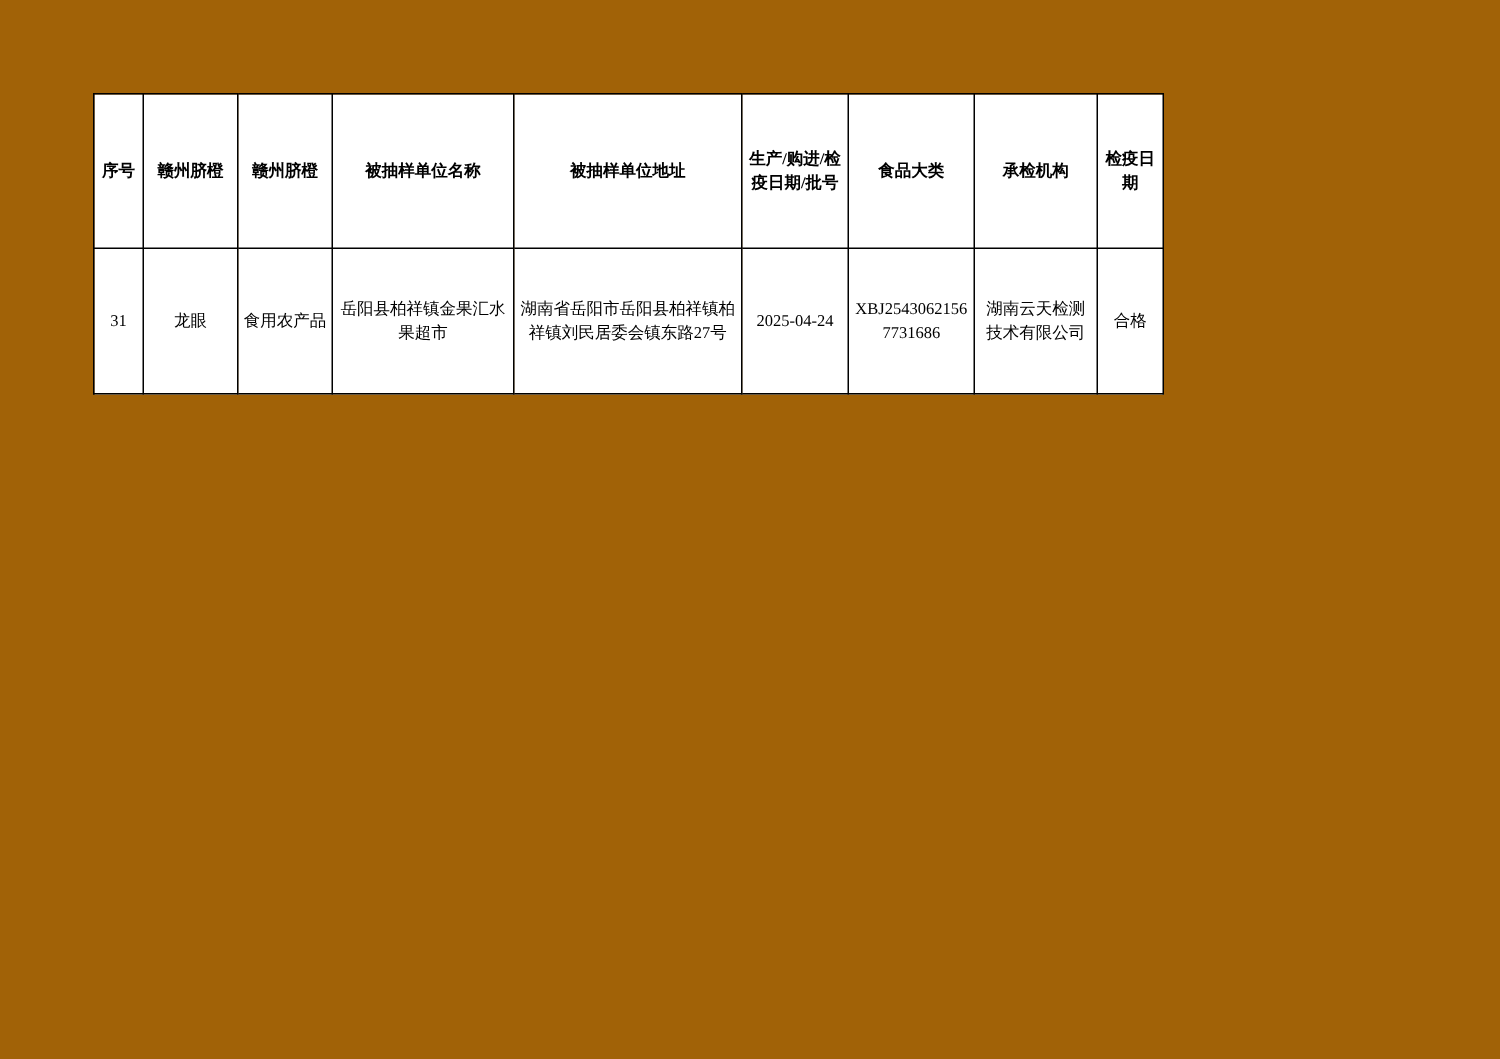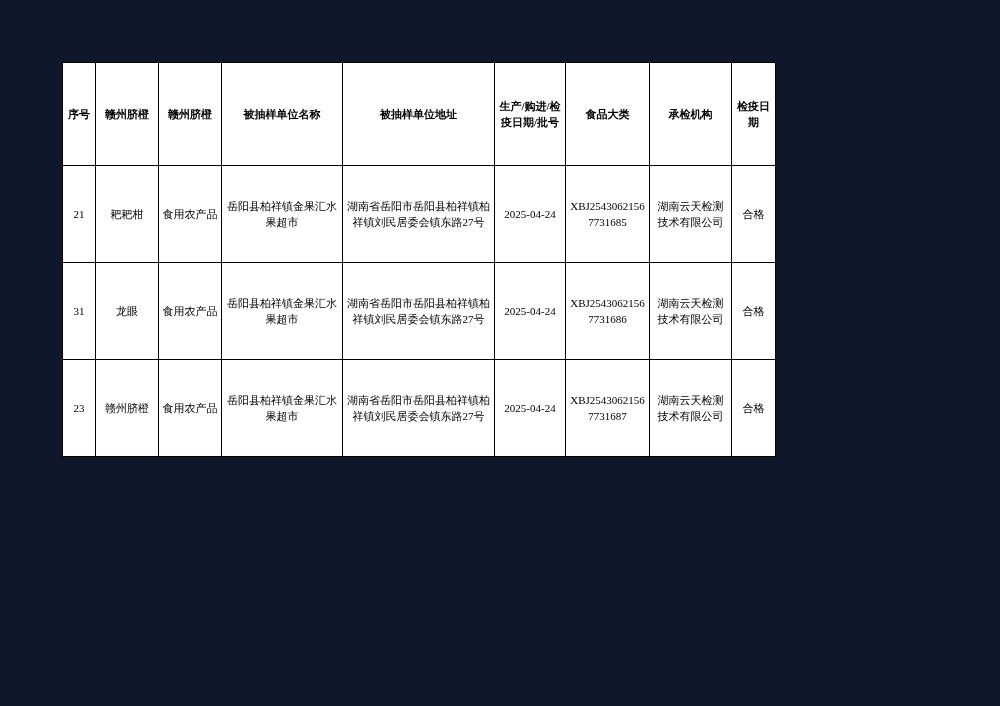--- a/index.html
+++ b/index.html
@@ -9,21 +9,21 @@
     height: 706px;
     position: relative;
     font-family: "Liberation Serif", "DejaVu Serif", serif;
     color: #000000;
     overflow: hidden;
   }
   .page {
     position: absolute;
     left: 0; top: 0;
     width: 1000px; height: 706px;
-    background: #0f172a;
+    background: #a16207;
   }
   table.inspection {
     position: absolute;
     left: 62px;
     top: 62px;
     width: 714px;
     border-collapse: collapse;
     table-layout: fixed;
   }
   table.inspection th,
@@ -67,47 +67,25 @@
         <th>被抽样单位名称</th>
         <th>被抽样单位地址</th>
         <th>生产/购进/检疫日期/批号</th>
         <th>食品大类</th>
         <th>承检机构</th>
         <th>检疫日期</th>
       </tr>
     </thead>
     <tbody>
       <tr class="data-row">
-        <td>21</td>
-        <td>耙耙柑</td>
-        <td>食用农产品</td>
-        <td>岳阳县柏祥镇金果汇水果超市</td>
-        <td>湖南省岳阳市岳阳县柏祥镇柏祥镇刘民居委会镇东路27号</td>
-        <td>2025-04-24</td>
-        <td>XBJ25430621567731685</td>
-        <td>湖南云天检测技术有限公司</td>
-        <td>合格</td>
-      </tr>
-      <tr class="data-row">
         <td>31</td>
         <td>龙眼</td>
         <td>食用农产品</td>
         <td>岳阳县柏祥镇金果汇水果超市</td>
         <td>湖南省岳阳市岳阳县柏祥镇柏祥镇刘民居委会镇东路27号</td>
         <td>2025-04-24</td>
         <td>XBJ25430621567731686</td>
         <td>湖南云天检测技术有限公司</td>
         <td>合格</td>
       </tr>
-      <tr class="data-row">
-        <td>23</td>
-        <td>赣州脐橙</td>
-        <td>食用农产品</td>
-        <td>岳阳县柏祥镇金果汇水果超市</td>
-        <td>湖南省岳阳市岳阳县柏祥镇柏祥镇刘民居委会镇东路27号</td>
-        <td>2025-04-24</td>
-        <td>XBJ25430621567731687</td>
-        <td>湖南云天检测技术有限公司</td>
-        <td>合格</td>
-      </tr>
     </tbody>
   </table>
 </div>
 
 </body></html>

